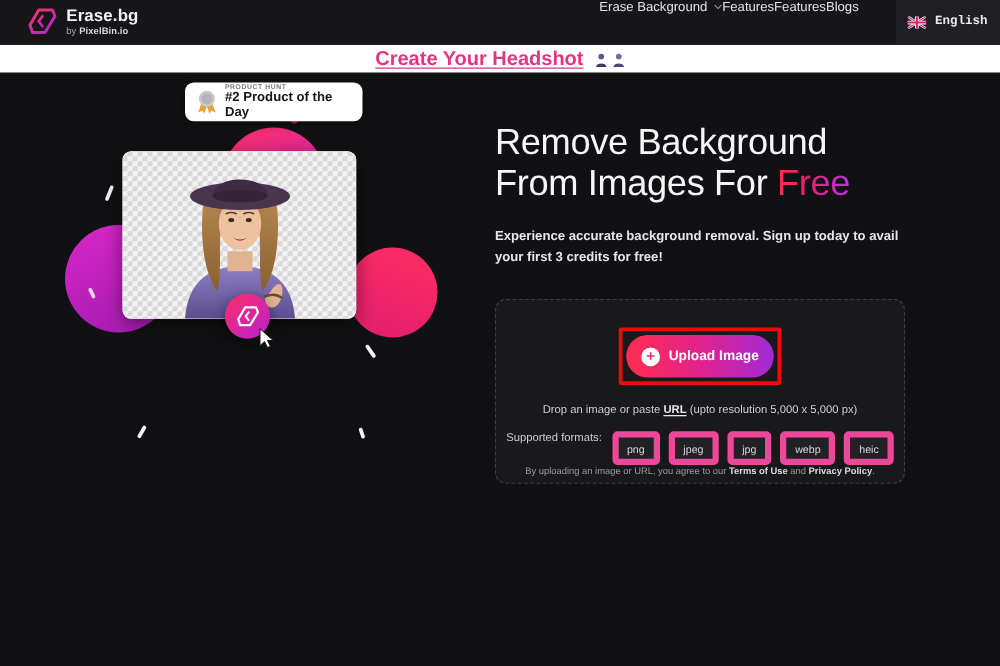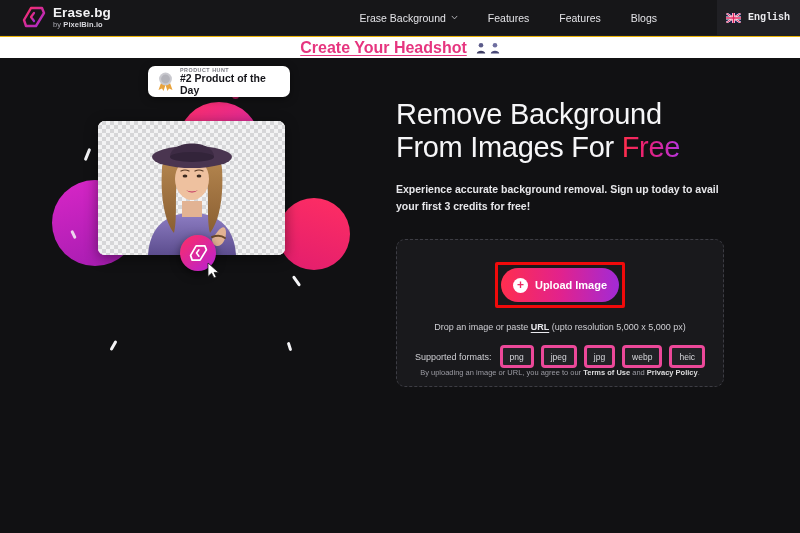--- a/index.html
+++ b/index.html
@@ -2,36 +2,36 @@
 <html><head>
 <meta charset="utf-8">
 <style>
   * { box-sizing: border-box; margin: 0; padding: 0; }
   html, body {
     width: 800px; height: 533px;
     background: #0e0e10;
     font-family: "Liberation Sans", sans-serif;
     overflow: hidden;
   }
-  .page { position: relative; width: 800px; height: 467px; background: #eab308; }
+  .page { position: relative; width: 800px; height: 467px; background: #ffffff; }
 
   
   .topnav {
     position: absolute; top: 0; left: 0; width: 800px; height: 36px;
     background: #161618; display: flex; align-items: center;
     border-bottom: 1px solid #202023;
   }
   .brand { display: flex; align-items: center; gap: 7px; margin-left: 22px; }
   .brand-mark { width: 24px; height: 22px; flex: 0 0 auto; }
   .brand-text { display: flex; flex-direction: column; line-height: 1.05; }
   .brand-name { font-size: 13.5px; font-weight: 600; color: #f2f2f4; letter-spacing: .1px; }
   .brand-sub { font-size: 7.5px; color: #a8a8b0; letter-spacing: .1px; }
   .brand-sub b { color: #d9d9de; font-weight: 600; }
 
-  .navlinks { display: flex; align-items: center; gap: 30px; margin-left: auto; }
+  .navlinks { display: flex; align-items: flex-start; margin-left: auto; }
   .navlink {
     font-size: 10.5px; color: #e3e3e7; display: flex; align-items: center; gap: 5px;
     white-space: nowrap; cursor: pointer;
   }
   .chev { width: 7px; height: 7px; display: inline-block; }
   .langbox {
     display: flex; align-items: center; gap: 7px;
     background: #202024; padding: 7px 10px 7px 9px; margin-left: 30px;
     height: 36px;
     font-family: Liberation Mono, monospace;
@@ -136,24 +136,24 @@
   .plus-circle {
     width: 15px; height: 15px; border-radius: 50%; background: #fff;
     display: flex; align-items: center; justify-content: center;
     color: #ec2a63; font-size: 12px; font-weight: 700; line-height: 1;
   }
   .drop-line { margin-top: 14px; font-size: 9px; color: #cfcfd4; }
   .drop-line .u {
     color: #eaeaee; font-weight: 700; text-decoration: underline;
     text-underline-offset: 2px; cursor: pointer;
   }
-  .formats { margin-top: 13px; display: flex; align-items: center; gap: 7px; }
+  .formats { margin-top: 13px; display: flex; gap: 7px; }
   .formats-label { font-size: 9px; color: #cfcfd4; margin-right: 1px; }
   .chip {
-    font-size: 8.5px; color: #d6d6db; background: #222226; border: 3px solid #ec4899;
+    font-size: 8.5px; color: #d6d6db; background: #222226; border: 5px solid #ec4899;
     border-radius: 4px; padding: 3.5px 7px; cursor: pointer;
   }
   .legal { font-size: 7.5px; color: #9a9aa2; }
   .legal b { color: #dededf; font-weight: 700; cursor: pointer; }
 </style>
 </head>
 <body>
 
 <div class="page">
 

